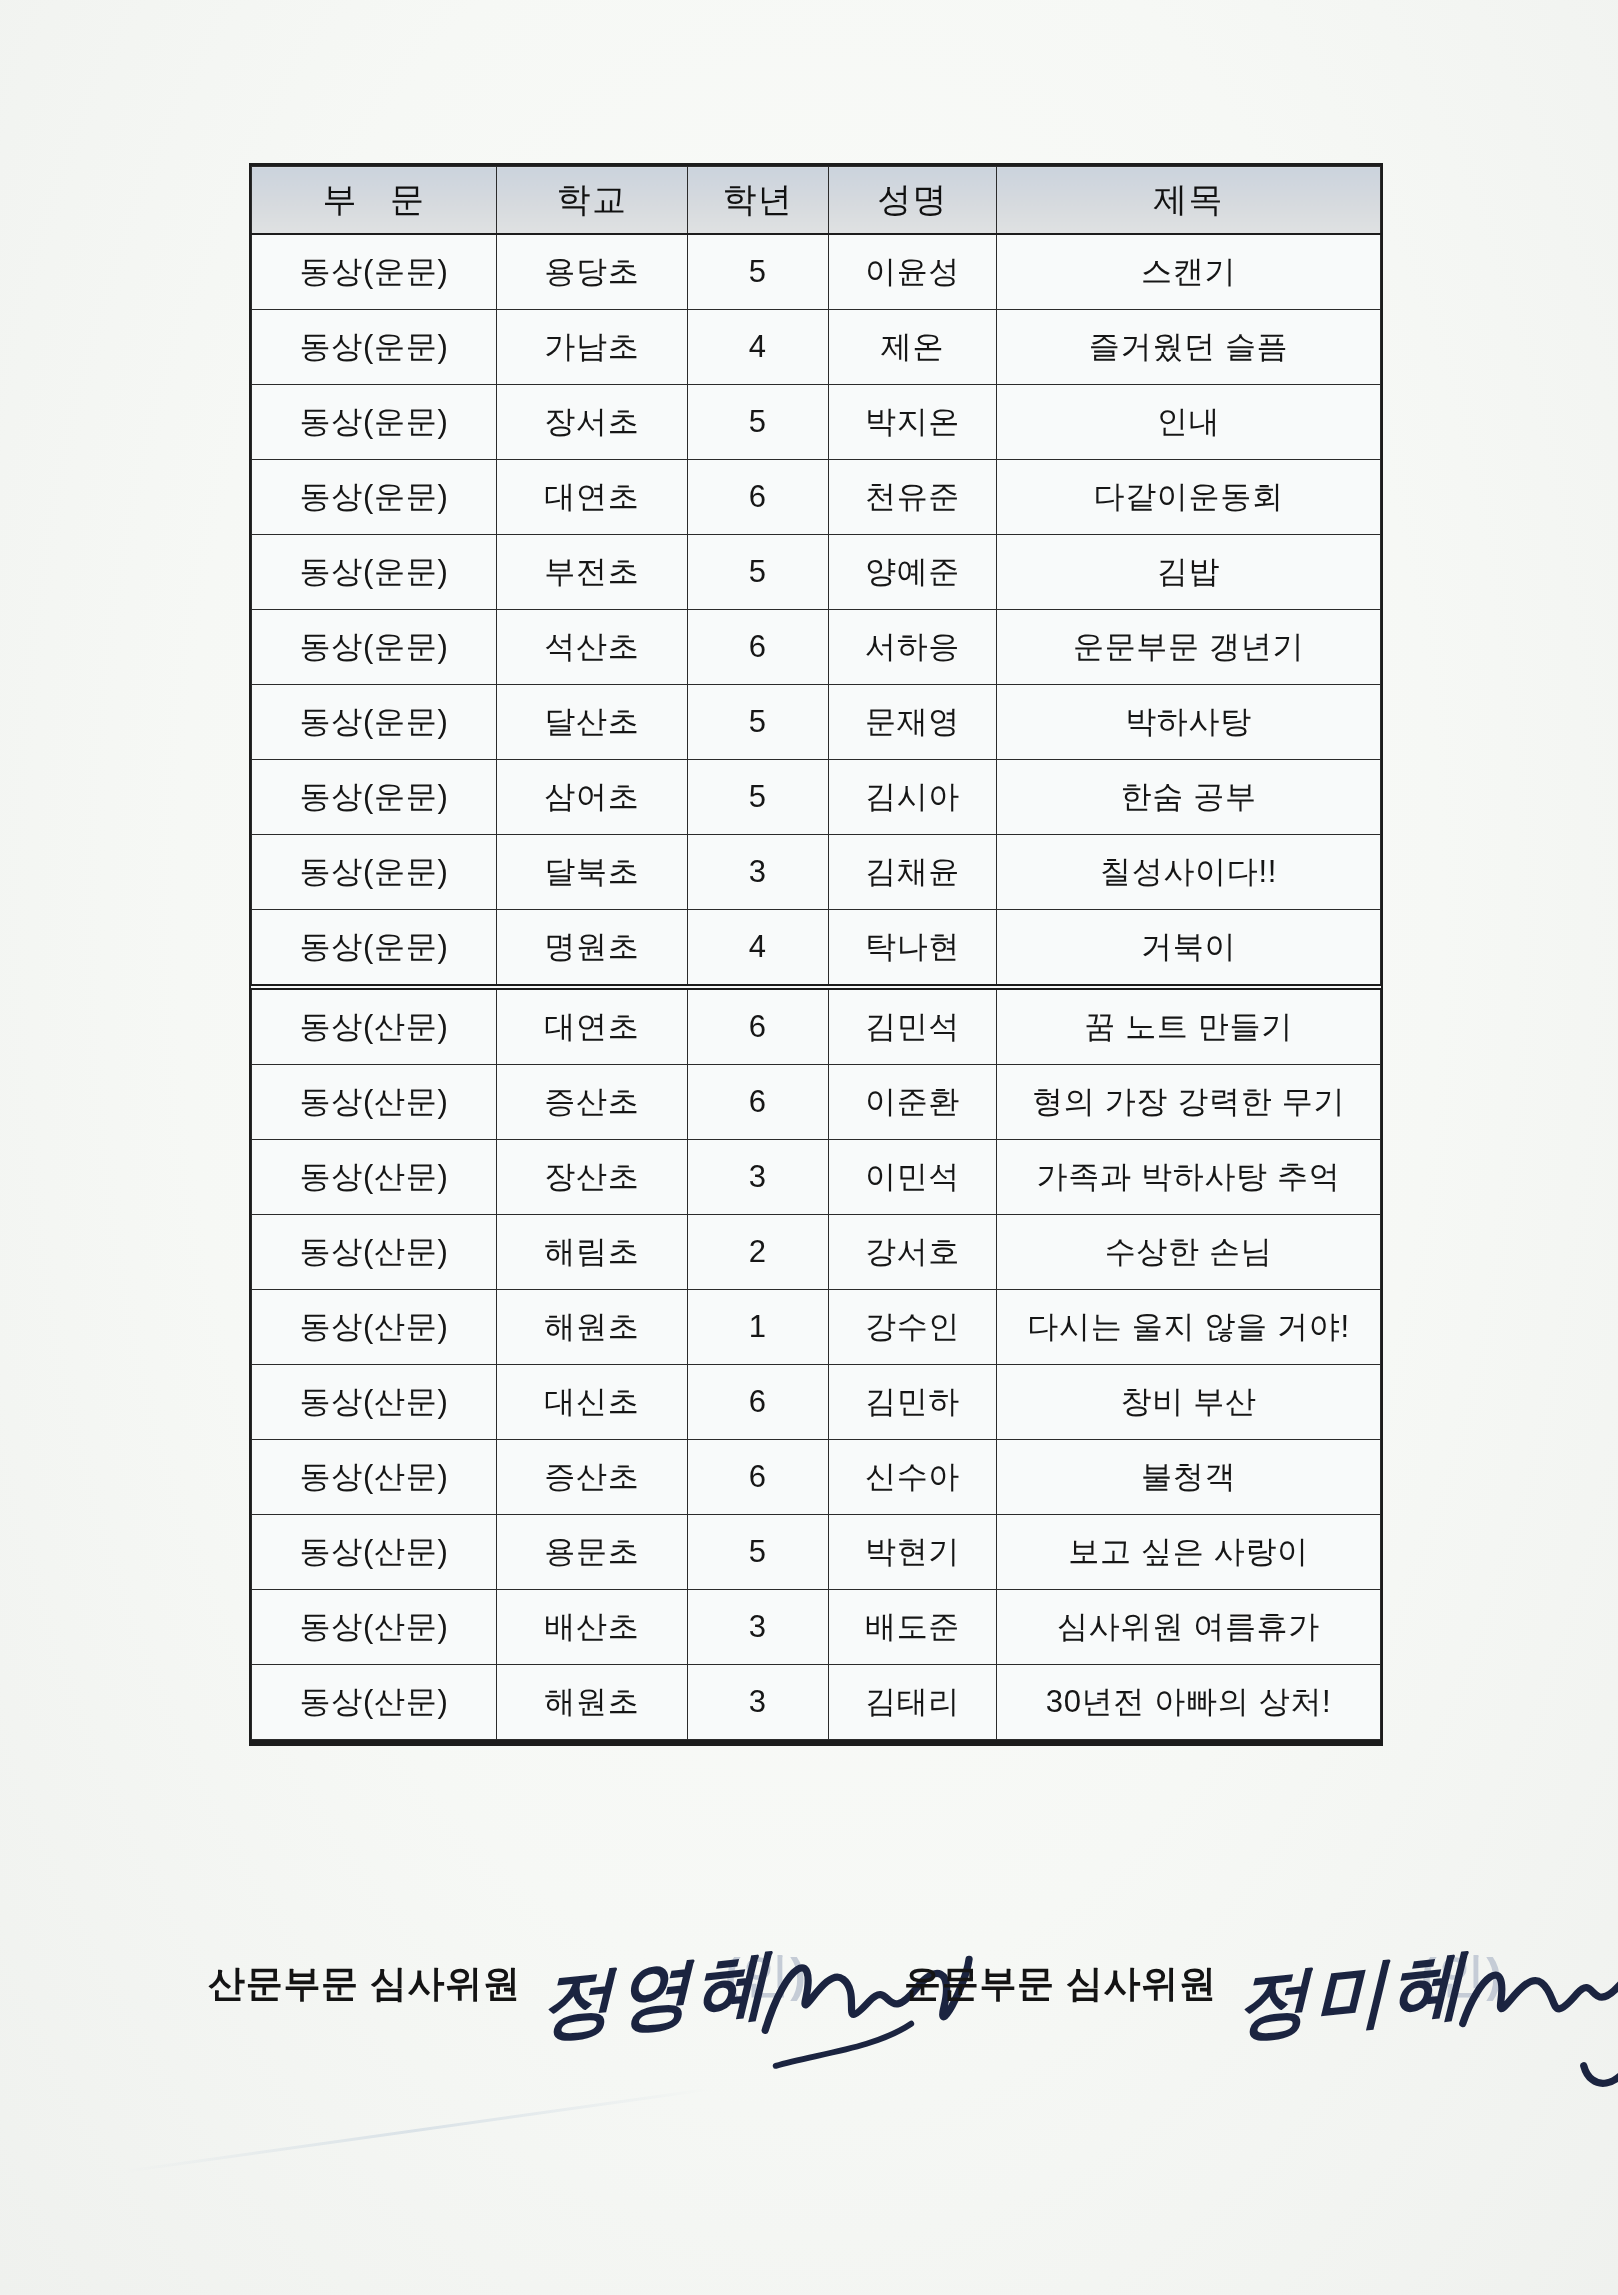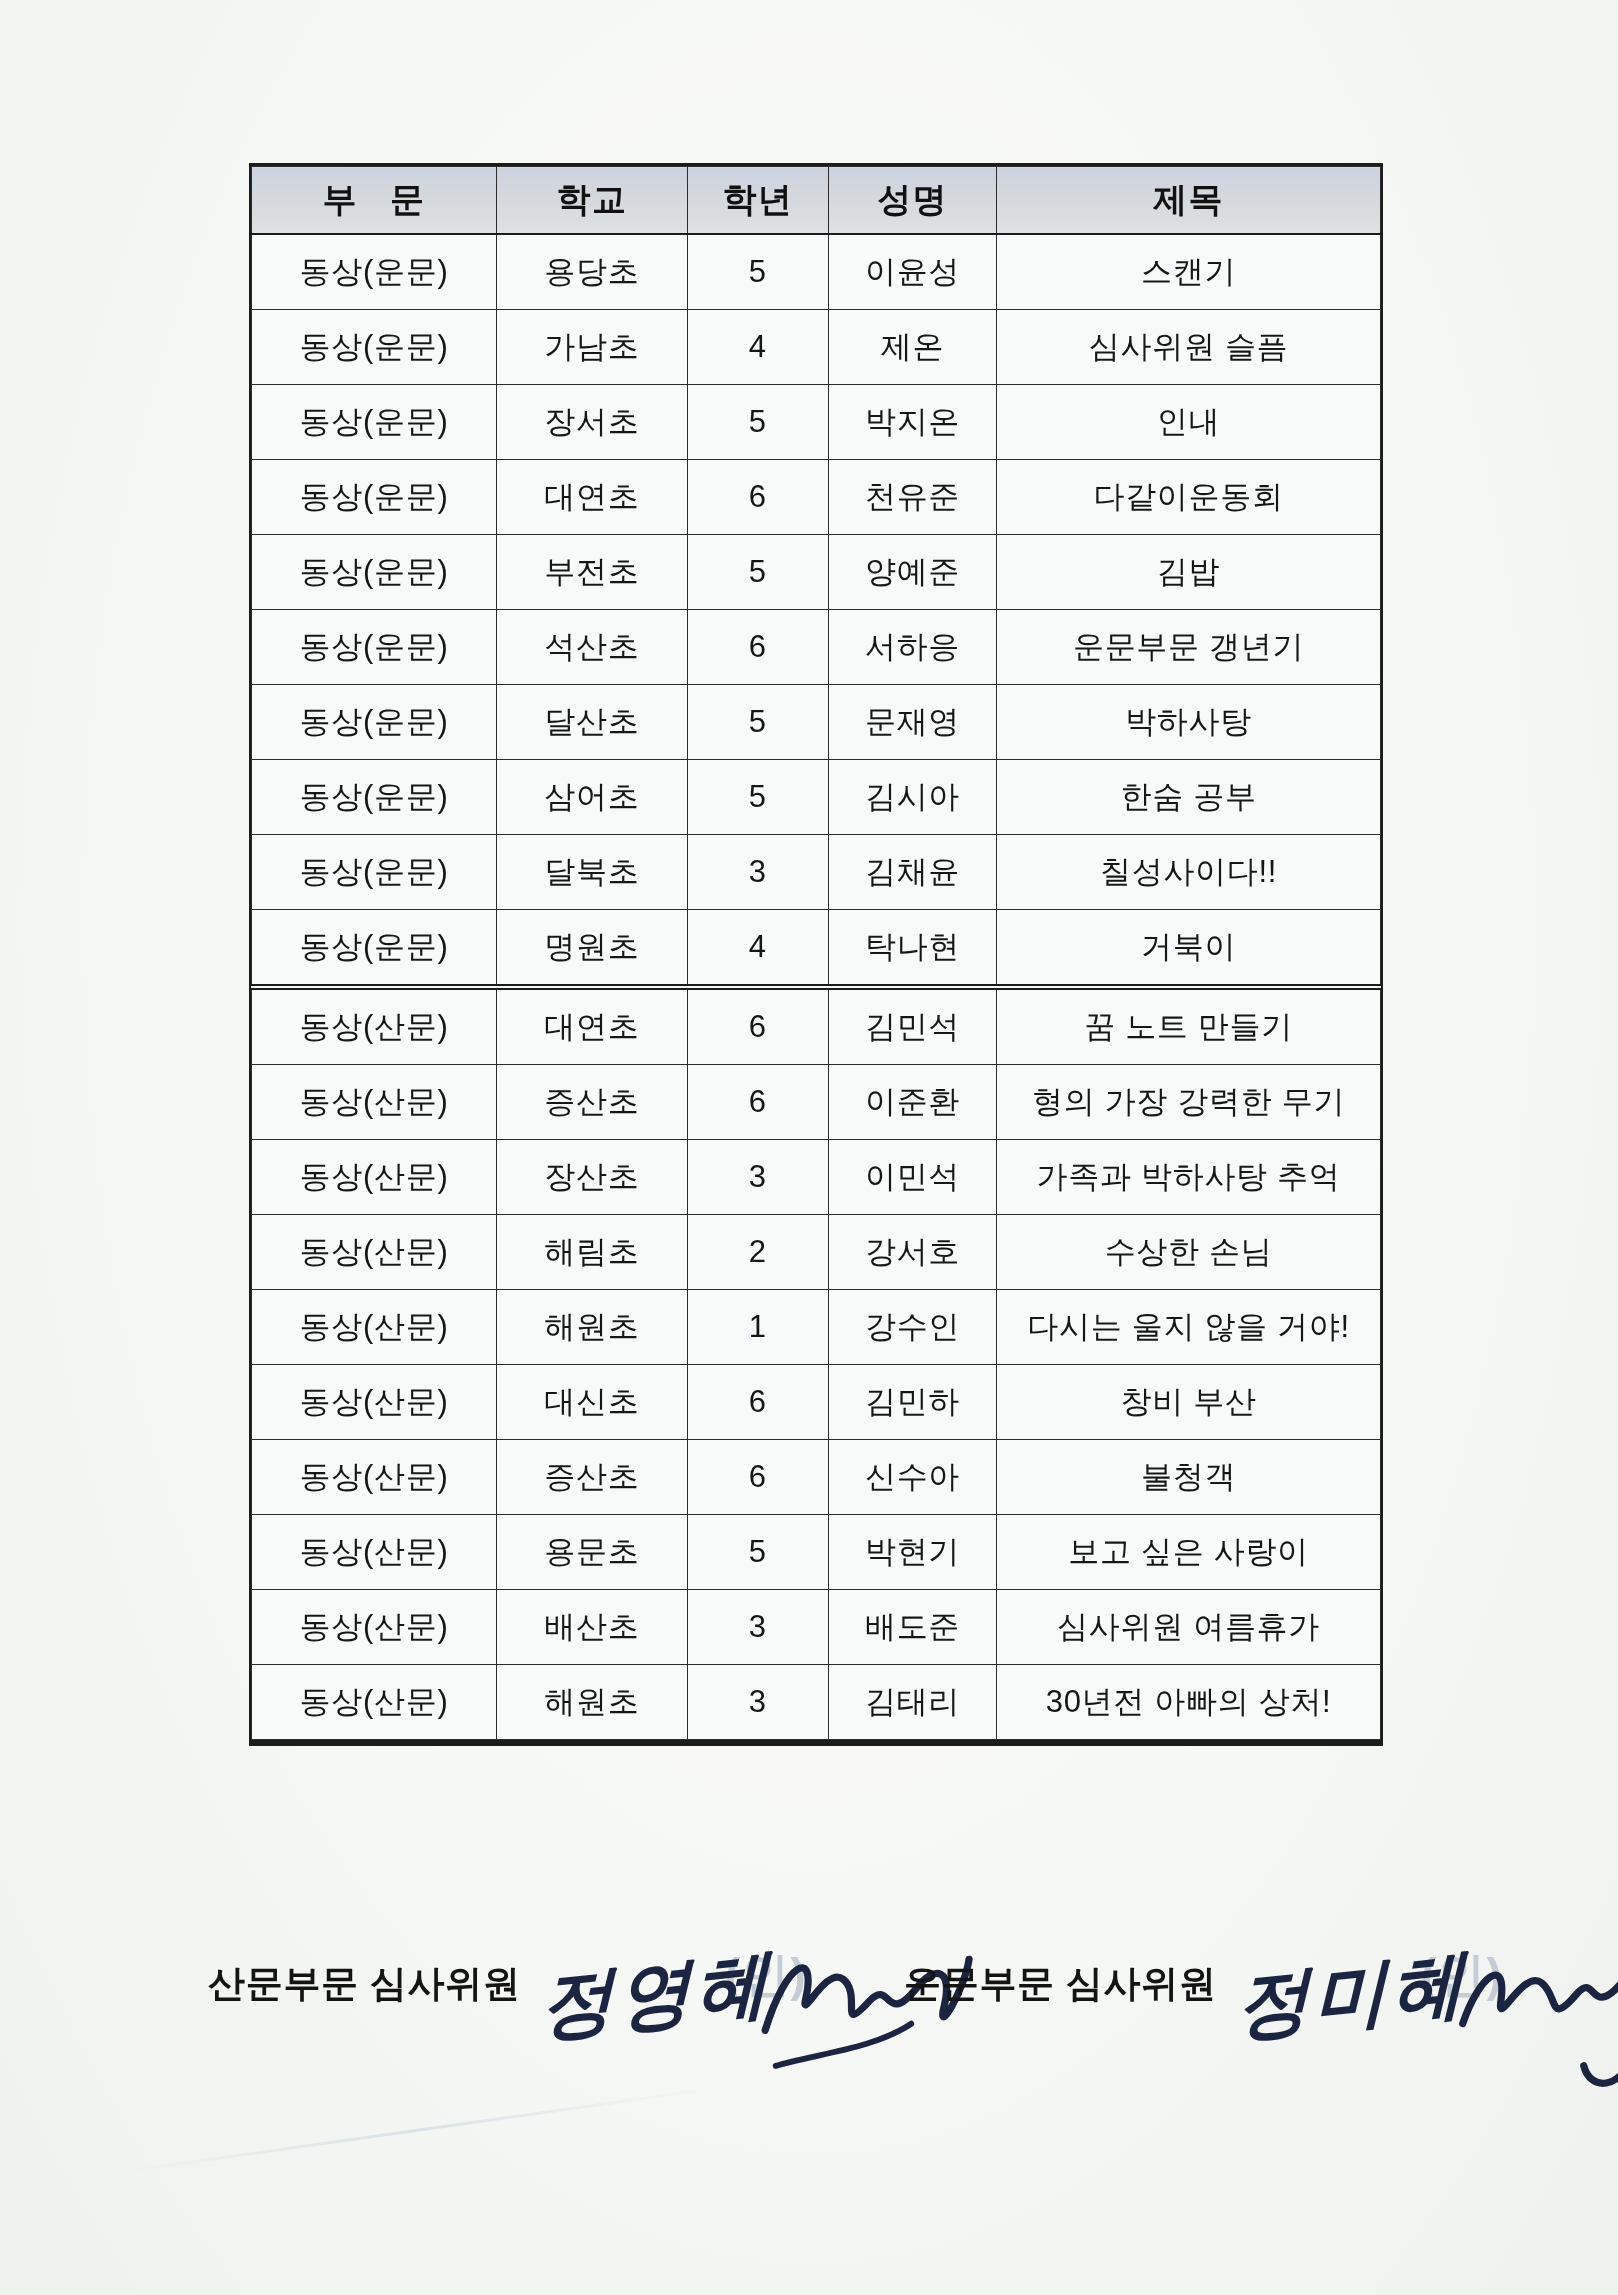--- a/index.html
+++ b/index.html
@@ -39,21 +39,21 @@
   th,td{
     border:1.3px solid #2b2b2b;
     text-align:center;
     vertical-align:middle;
     padding:0 5.3px;
     overflow:hidden;
   }
   thead th{
     height:66px;
     font-size:34px;
-    font-weight:700;
+    font-weight:400;
     letter-spacing:1.3px;
     white-space:pre;
     background:linear-gradient(180deg,#cbd3dd 0%,#d6dade 55%,#dfe1e2 100%);
     border-bottom:2.6px solid #1c1c1c;
     color:#111;
   }
   tbody td{
     height:74px;
     font-size:31px;
     letter-spacing:0.7px;
@@ -143,21 +143,21 @@
     <td>용당초</td>
     <td>5</td>
     <td>이윤성</td>
     <td>스캔기</td>
   </tr>
           <tr>
     <td>동상(운문)</td>
     <td>가남초</td>
     <td>4</td>
     <td>제온</td>
-    <td>심사위원 슬픔</td>
+    <td>즐거웠던 슬픔</td>
   </tr>
           <tr>
     <td>동상(운문)</td>
     <td>장서초</td>
     <td>5</td>
     <td>박지온</td>
     <td>인내</td>
   </tr>
           <tr>
     <td>동상(운문)</td>

